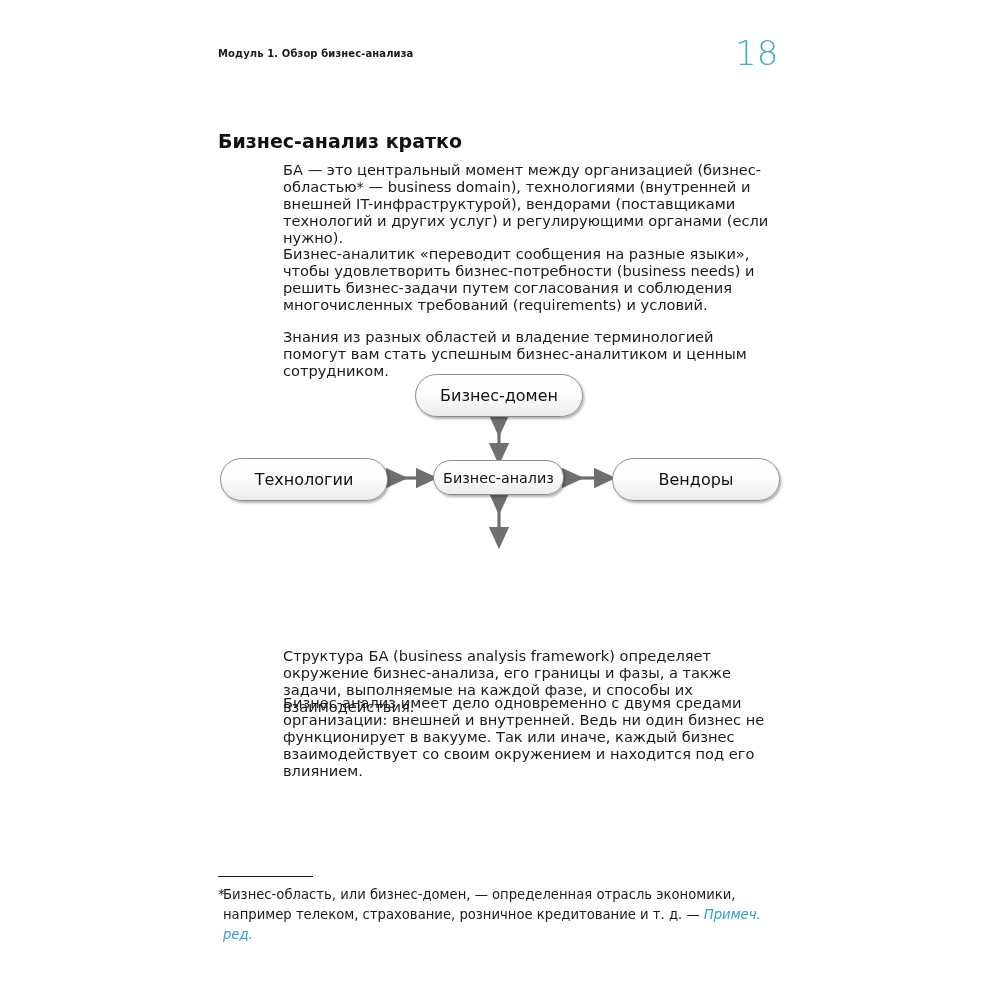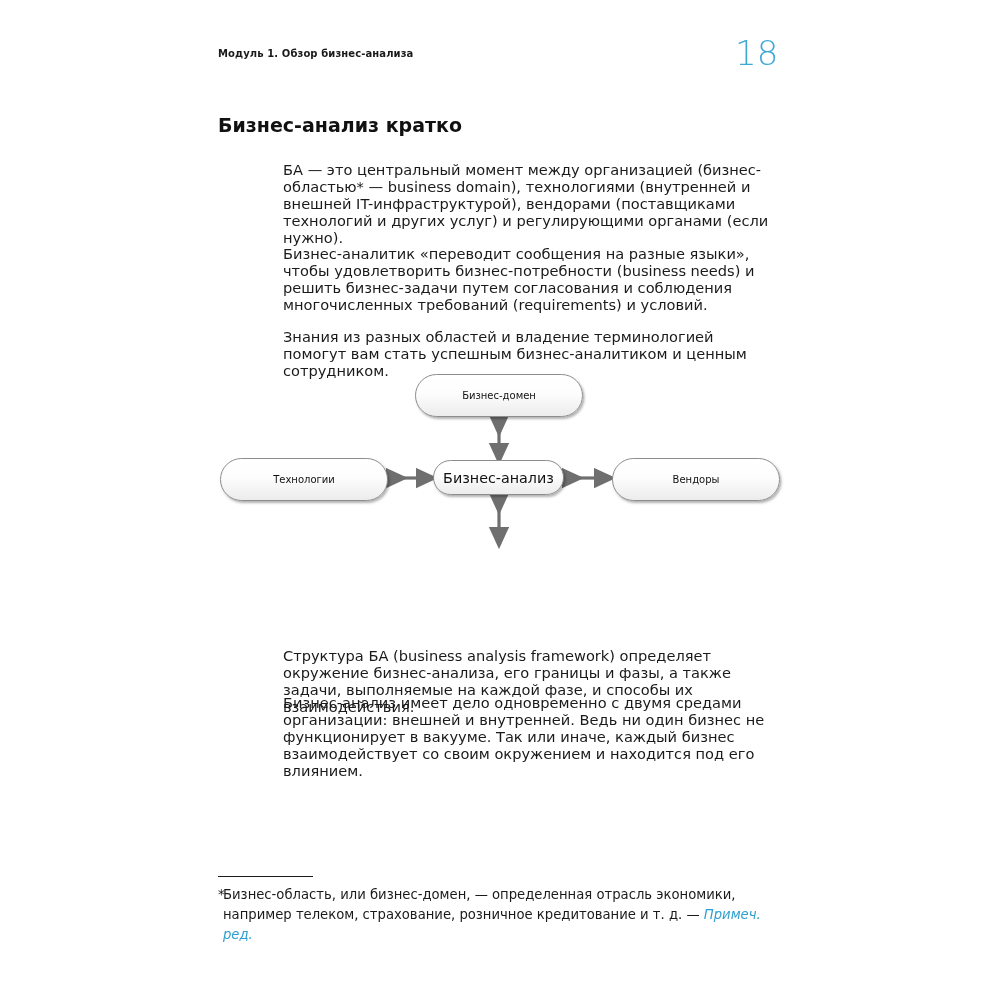--- a/index.html
+++ b/index.html
@@ -42,21 +42,21 @@
     font-size: 34px;
     font-weight: 300;
     color: #3fa9d4;
     font-family: "DejaVu Sans", "Liberation Sans", sans-serif;
   }
 
   
   .section-title {
     position: absolute;
     left: 218px;
-    top: 98px;
+    top: 114px;
     font-size: 19px;
     font-weight: bold;
     color: #111111;
   }
 
   
   .para {
     position: absolute;
     left: 283px;
     width: 497px;
@@ -82,21 +82,21 @@
   .node {
     position: absolute;
     box-sizing: border-box;
     border: 1px solid #8d8d8d;
     border-radius: 24px;
     background: linear-gradient(#ffffff 0%, #fdfdfd 45%, #ececec 100%);
     box-shadow: 1.5px 2px 2.5px rgba(0,0,0,0.30);
     display: flex;
     align-items: center;
     justify-content: center;
-    font-size: 10px;
+    font-size: 16px;
     color: #111111;
     text-align: center;
     white-space: nowrap;
   }
   .node-domain   { left: 215px; top: 9px;   width: 168px; height: 43px; }
   .node-center   { left: 233px; top: 95px;  width: 131px; height: 35px; font-size: 14.3px; }
   .node-tech     { left: 20px;  top: 93px;  width: 168px; height: 43px; }
   .node-vendors  { left: 412px; top: 93px;  width: 168px; height: 43px; }
   .node-market   { left: 215px; top: 179px; width: 168px; height: 43px; }
 

